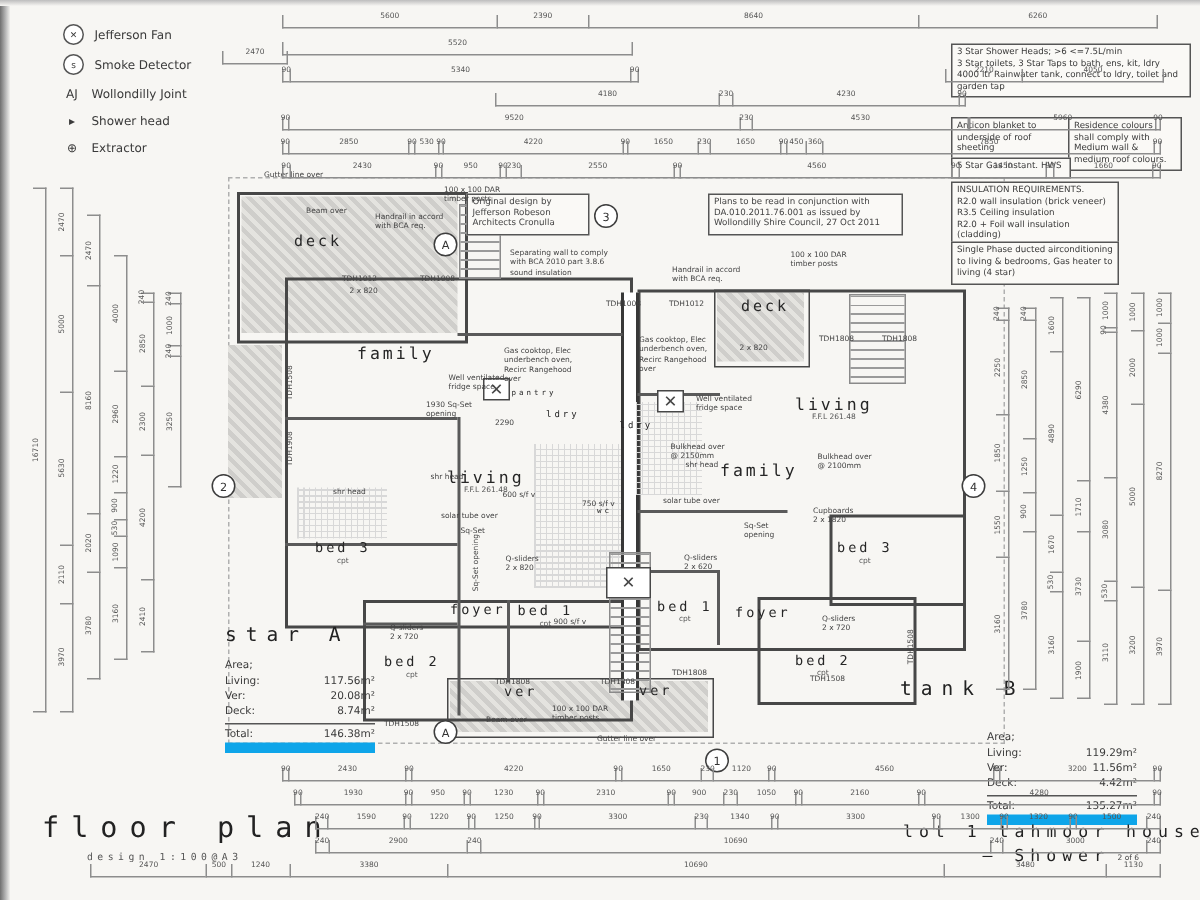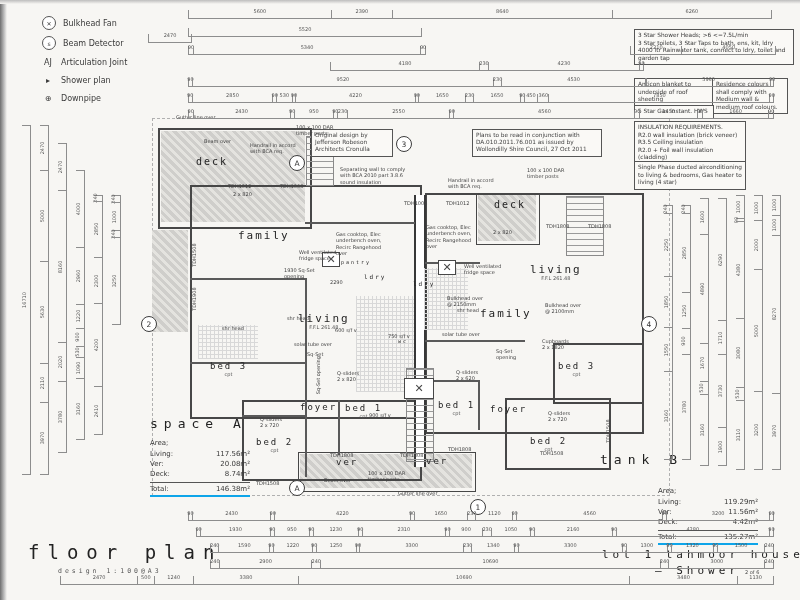--- a/index.html
+++ b/index.html
@@ -37,55 +37,55 @@
   .dh .seg:last-child{border-right:1px solid #8d8d8d}
   .dh .seg span{position:absolute;left:50%;top:-2px;transform:translateX(-50%);font-size:5px;color:#555;white-space:nowrap}
   .dv{width:9px;flex-direction:column}
   .dv .seg{position:relative;flex-basis:0;min-height:0;border-top:1px solid #8d8d8d;border-right:1px solid #8d8d8d}
   .dv .seg:last-child{border-bottom:1px solid #8d8d8d}
   .dv .seg span{position:absolute;top:50%;left:-1px;transform:translate(-30%,-50%) rotate(-90deg);font-size:5px;color:#555;white-space:nowrap}
   
   .unitname{position:absolute;font-size:13px;letter-spacing:6px;color:#222}
   .areatbl{position:absolute;width:100px;font-size:7px}
   .areatbl .r{display:flex;justify-content:space-between;padding:1.2px 0}
-  .areatbl .r.total{border-top:1px solid #555;border-bottom:2px solid #0ea5e9;margin-top:2px;padding:2px 0}
+  .areatbl .r.total{border-top:1px solid #555;border-bottom:7px solid #0ea5e9;margin-top:2px;padding:2px 0}
   
   #fp-title{position:absolute;left:28px;top:541px;font-size:19px;letter-spacing:8px;color:#222}
   #fp-scale{position:absolute;left:58px;top:567px;font-size:6.5px;letter-spacing:3px;color:#555}
   #prj1{position:absolute;left:602px;top:548px;font-size:11px;letter-spacing:4px;color:#222;white-space:nowrap}
   #prj2{position:absolute;left:655px;top:564px;font-size:11px;letter-spacing:4px;color:#222;white-space:nowrap}
   #sheet{position:absolute;left:745px;top:569px;font-size:5px;color:#444}
 </style>
 </head>
 <body>
 
 <div id="canvas">
   <div class="scan-left"></div>
   <div class="scan-top"></div>
 
   <div id="legend">
       <div class="lrow">
         <div class="licon">✕</div>
-        <div>Bulkhead Fan</div>
+        <div>Jefferson Fan</div>
       </div>
       <div class="lrow">
         <div class="licon">s</div>
-        <div>Beam Detector</div>
+        <div>Smoke Detector</div>
       </div>
       <div class="lrow">
         <div class="licon flat">AJ</div>
-        <div>Articulation Joint</div>
+        <div>Wollondilly Joint</div>
       </div>
       <div class="lrow">
         <div class="licon flat">▸</div>
-        <div>Shower plan</div>
+        <div>Shower head</div>
       </div>
       <div class="lrow">
         <div class="licon flat">⊕</div>
-        <div>Downpipe</div>
+        <div>Extractor</div>
       </div>
     </div>
 
   <div id="plan">
     <div class="gutter" style="left:152px;top:118px;width:516px;height:376px"></div>
     <div class="hatch" style="left:161px;top:131px;width:144px;height:91px"></div>
     <div class="hatch" style="left:478px;top:195px;width:58px;height:46px"></div>
     <div class="hatch" style="left:300px;top:454px;width:172px;height:34px"></div>
     <div class="hatch" style="left:152px;top:230px;width:36px;height:102px"></div>
     <div class="wall" style="left:158px;top:128px;width:150px;height:97px"></div>
@@ -112,21 +112,21 @@
     <div class="tile" style="left:424px;top:268px;width:44px;height:62px"></div>
     <div class="tile" style="left:198px;top:325px;width:60px;height:34px"></div>
     <div class="stairs" style="left:306px;top:136px;width:26px;height:48px"></div>
     <div class="stairs" style="left:566px;top:196px;width:36px;height:58px"></div>
     <div class="stairs" style="left:406px;top:368px;width:26px;height:92px"></div>
     <div class="xbox" style="left:322px;top:252px;width:16px;height:13px">✕</div>
     <div class="xbox" style="left:438px;top:260px;width:16px;height:13px">✕</div>
     <div class="xbox" style="left:404px;top:378px;width:28px;height:19px">✕</div>
   </div>
 
-  <div class="unitname hand" style="left:150px;top:416px">space A</div>
+  <div class="unitname hand" style="left:150px;top:416px">star A</div>
   <div class="unitname hand" style="left:600px;top:452px">tank B</div>
   <div class="areatbl" id="tblA" style="left:150px;top:438px">
       <div class="r">Area;</div>
       <div class="r">
         <span>Living:</span>
         <span>117.56m²</span>
       </div>
       <div class="r">
         <span>Ver:</span>
         <span>20.08m²</span>

